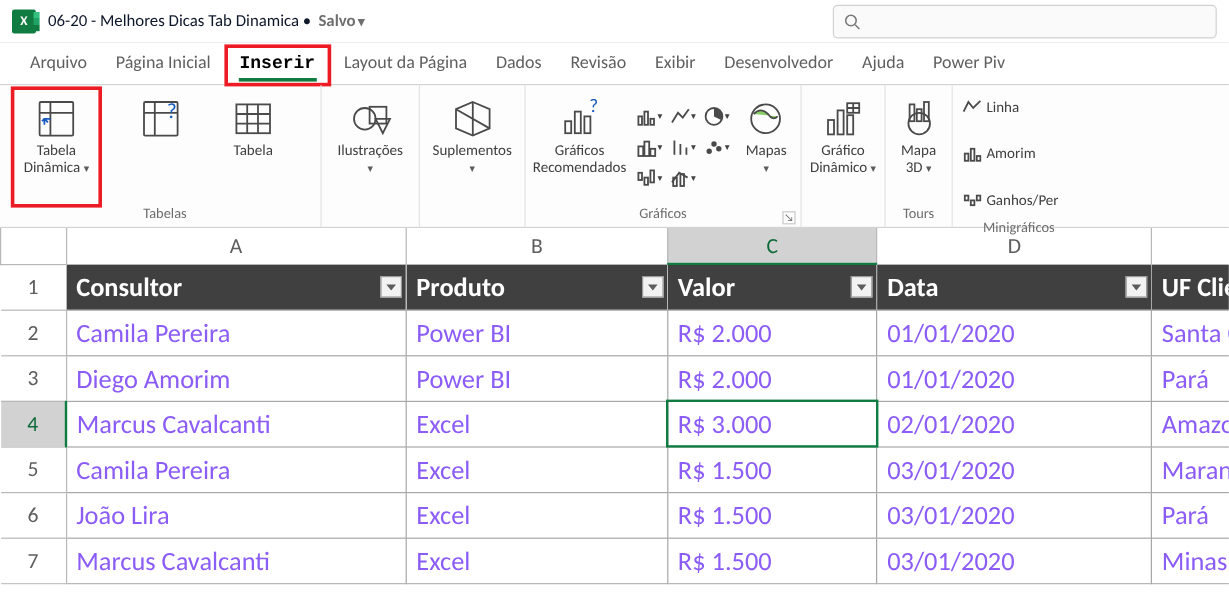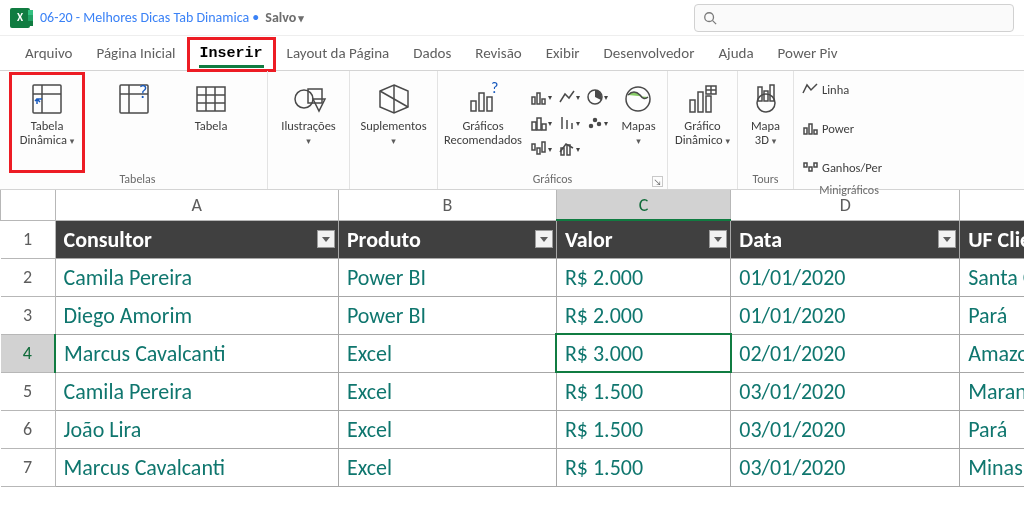--- a/index.html
+++ b/index.html
@@ -37,21 +37,21 @@
   .excel-ico::after{
     content:"";
     position:absolute;
     right:-3px;
     top:2px;
     width:5px;height:16px;
     background:linear-gradient(#33c181 0 33%,#21a366 33% 66%,#107c41 66% 100%);
   }
   .filename {
     font-size: 14px;
-    color: #3b82f6;
+    color: #0f172a;
     margin-right: 6px;
     text-align: center;
   }
   .saved {
     font-size: 14px;
     color: #6e6e6e;
     font-weight: bold;
   }
   .saved .chev { font-size:11px; color:#6e6e6e; margin-left:2px;}
   .searchbox {
@@ -229,21 +229,21 @@
     background:#404040;color:#fff;font-size:22px;font-weight:bold;
     border:1px solid #a7a7a7;padding:2px 8px;position:relative;height:38px;
   }
   .filterbtn{
     position:absolute;right:3px;top:50%;transform:translateY(-50%);
     width:18px;height:18px;background:#f2f2f2;border:1px solid #9b9b9b;
     display:flex;align-items:center;justify-content:center;
   }
   .filterbtn svg{display:block;}
   .cell{
-    border:1px solid #a7a7a7;font-size:22px;color:#0f766e;padding:2px 8px;height:38px;
+    border:1px solid #a7a7a7;font-size:22px;color:#8b5cf6;padding:2px 8px;height:38px;
     background:#fff;
   }
   .selected{
     outline:2px solid #107c41;outline-offset:-1px;
   }
 
   
   .ico svg, .miniico svg, .ibtn svg { stroke:#4a4a4a;fill:none;stroke-width:1.5;}
 </style>
 </head>
@@ -496,21 +496,21 @@
         <span>Linha</span>
       </div>
       <div class="srow">
         <span class="miniico">
             <svg width="16" height="16" viewBox="0 0 16 16">
               <rect x="2" y="8" width="3" height="6"></rect>
               <rect x="7" y="4" width="3" height="10"></rect>
               <rect x="12" y="10" width="3" height="4"></rect>
             </svg>
           </span>
-        <span>Power</span>
+        <span>Amorim</span>
       </div>
       <div class="srow">
         <span class="miniico">
             <svg width="16" height="16" viewBox="0 0 16 16">
               <rect x="2" y="4" width="3" height="4"></rect>
               <rect x="7" y="8" width="3" height="4"></rect>
               <rect x="12" y="4" width="3" height="4"></rect>
             </svg>
           </span>
         <span>Ganhos/Per</span>

